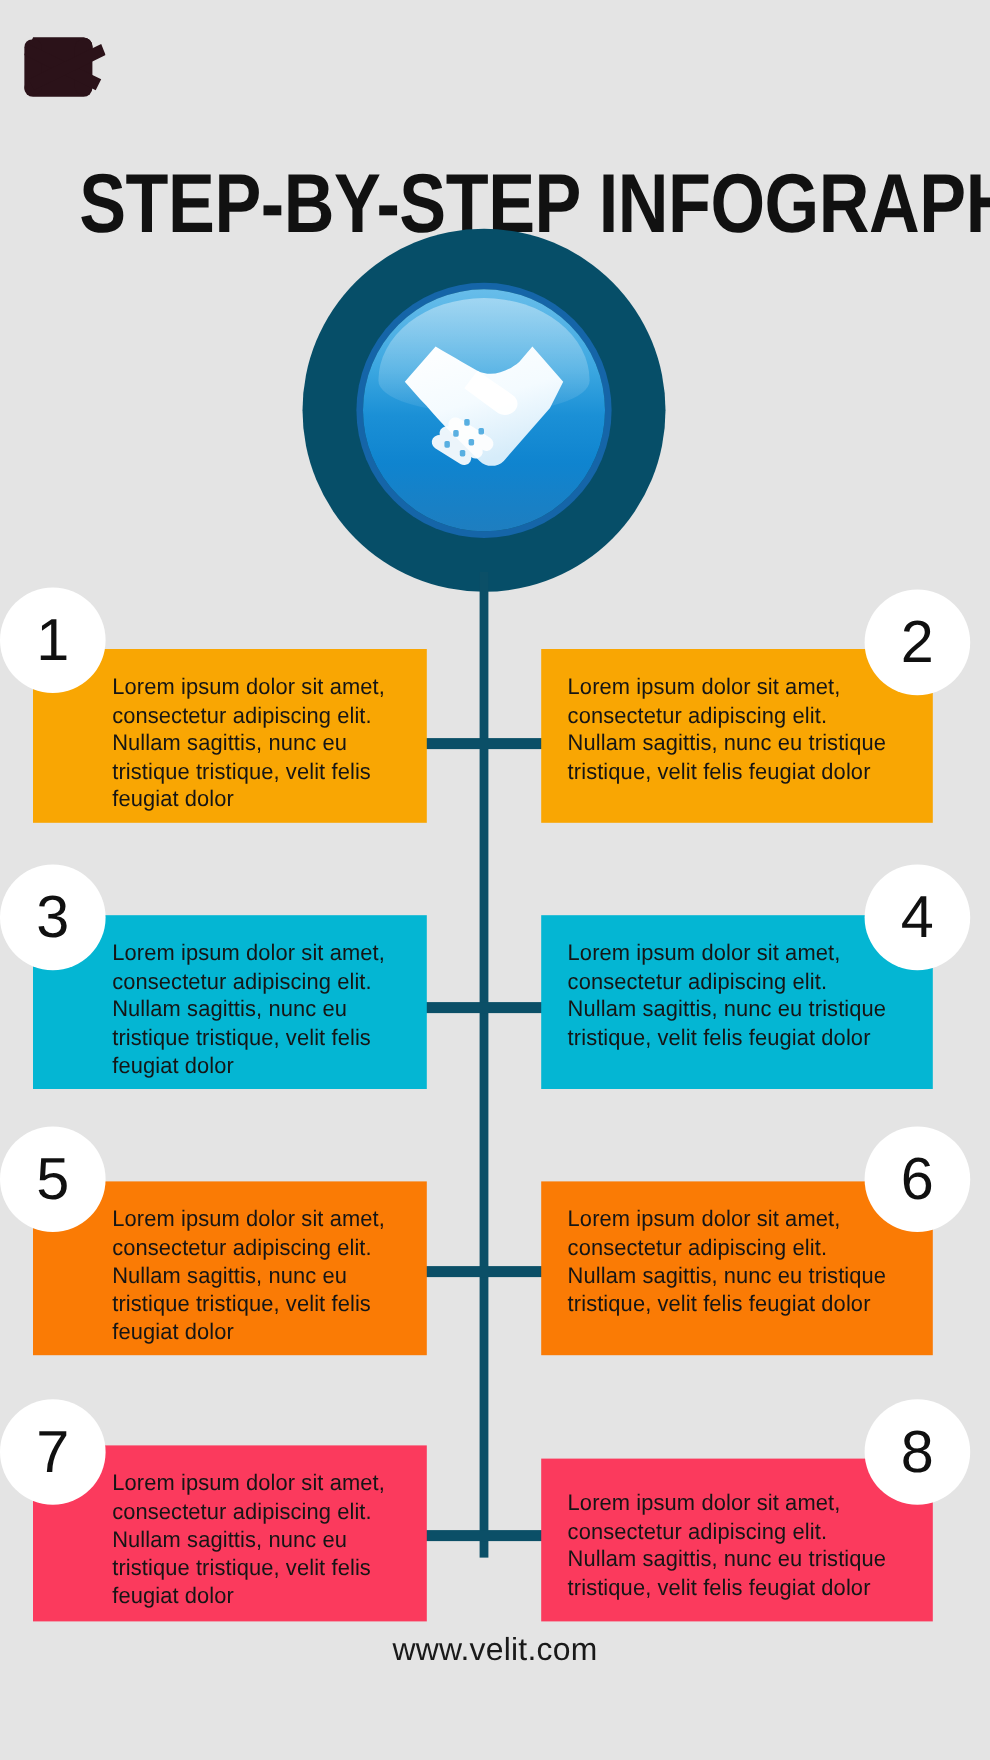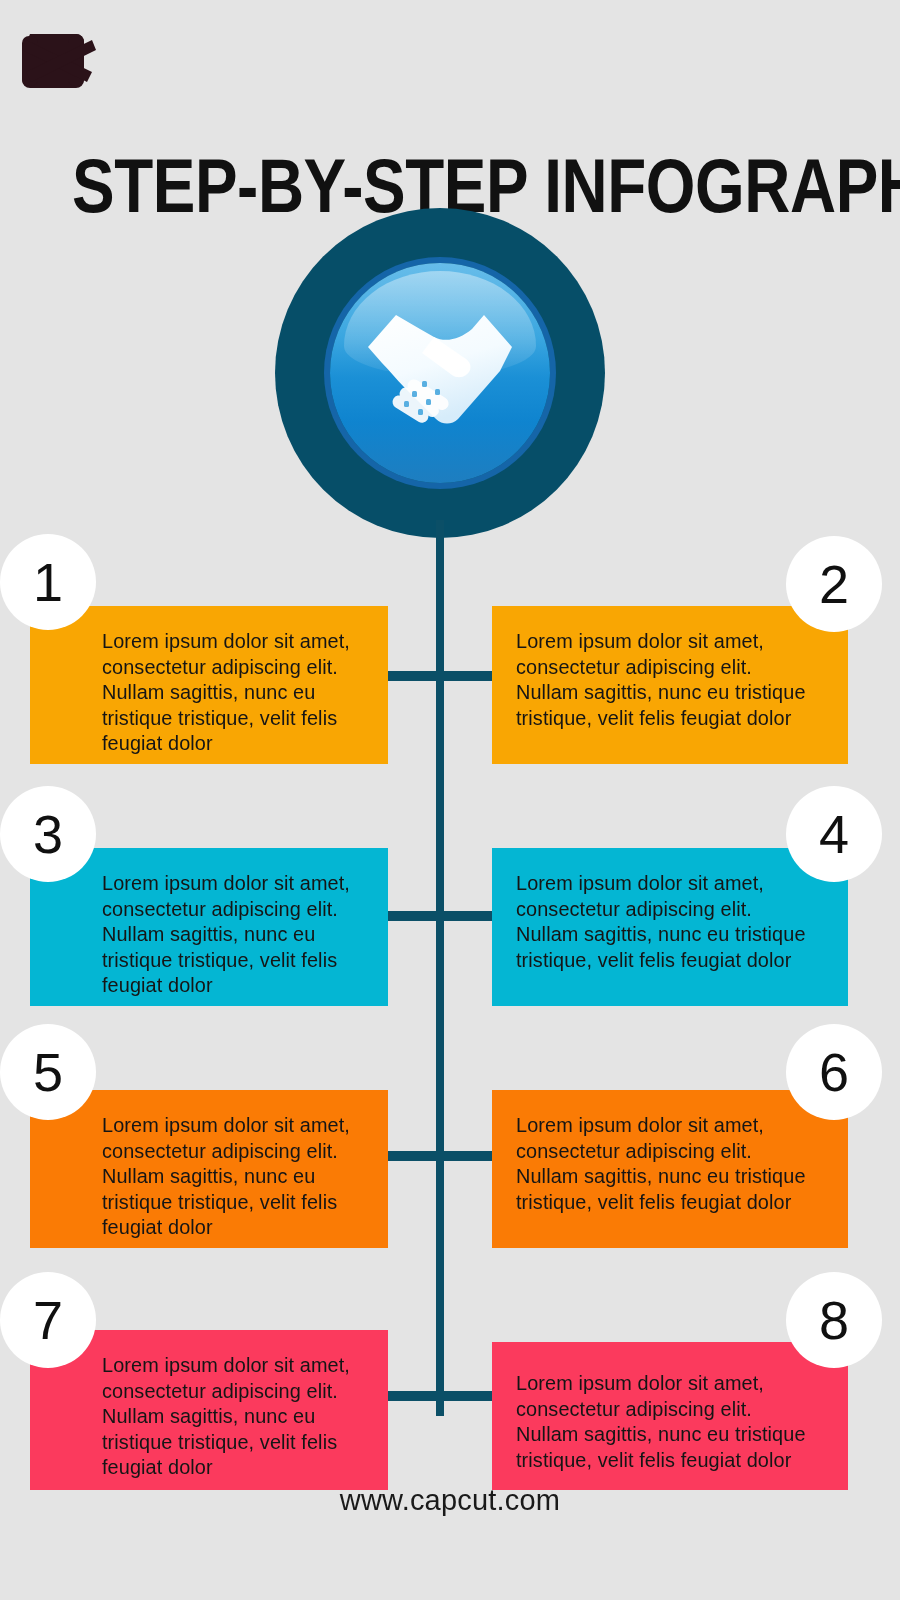--- a/index.html
+++ b/index.html
@@ -110,21 +110,20 @@
     position: absolute;
     height: 10px;
     background: #0b4f67;
   }
   .crossbar.left  { left: 380px; width: 60px; }
   .crossbar.right { left: 440px; width: 60px; }
   .step-card {
     position: absolute;
     box-sizing: border-box;
     padding: 22px 26px 22px 72px;
-    margin-top: 16px;
   }
   .step-card.right { padding: 22px 26px 22px 24px; }
 
   .step-text {
     font-family: "Liberation Sans Narrow", "Liberation Sans", sans-serif;
     font-size: 20.5px;
     line-height: 25.5px;
     color: #151515;
     letter-spacing: 0.1px;
     margin: 0;
@@ -259,15 +258,15 @@
   <div class="step-card" style="left:30px; top:1314px; width:358px; height:160px; background:#fb3a5d;">
     <p class="step-text">Lorem ipsum dolor sit amet, consectetur adipiscing elit. Nullam sagittis, nunc eu tristique tristique, velit felis feugiat dolor</p>
   </div>
   <div class="step-badge" style="left:0px; top:1272px;">7</div>
 
   <div class="step-card right" style="left:492px; top:1326px; width:356px; height:148px; background:#fb3a5d; padding-top:28px;">
     <p class="step-text">Lorem ipsum dolor sit amet, consectetur adipiscing elit. Nullam sagittis, nunc eu tristique tristique, velit felis feugiat dolor</p>
   </div>
   <div class="step-badge" style="left:786px; top:1272px;">8</div>
 
-  <div class="poster-footer">www.capcut.com</div>
+  <div class="poster-footer">www.velit.com</div>
 
 </div>
 
 </body></html>

